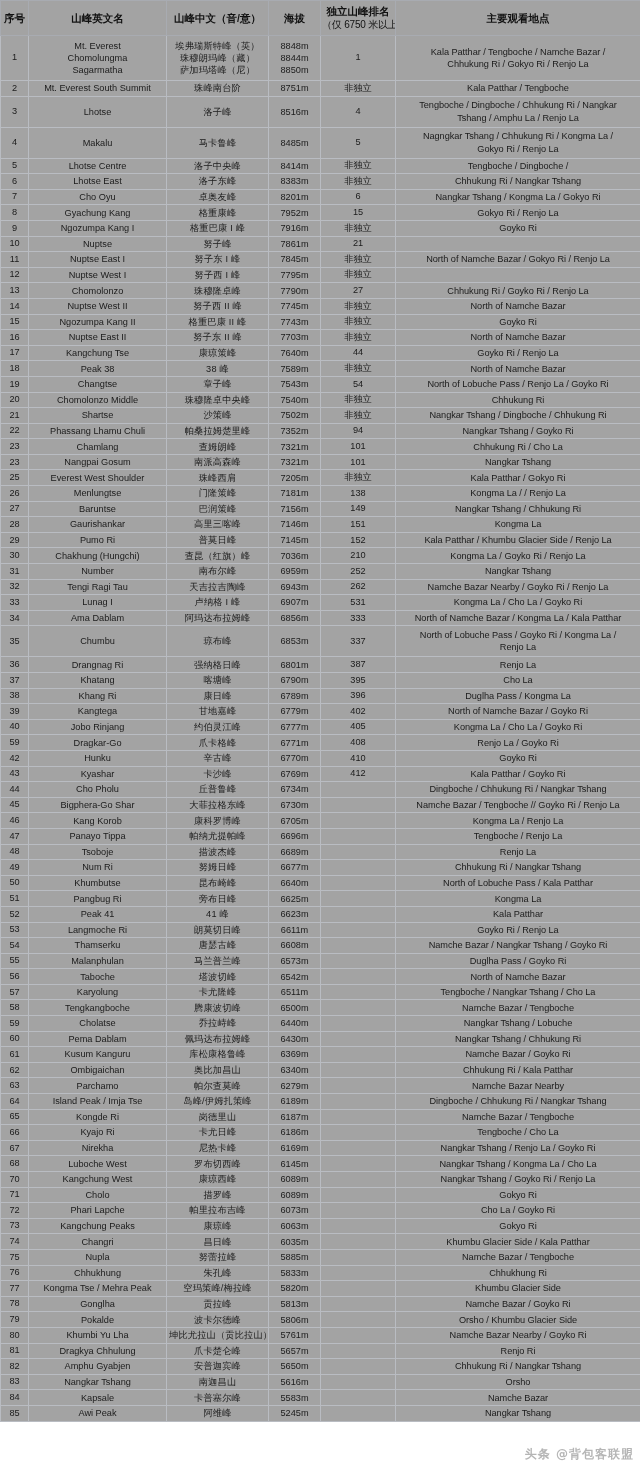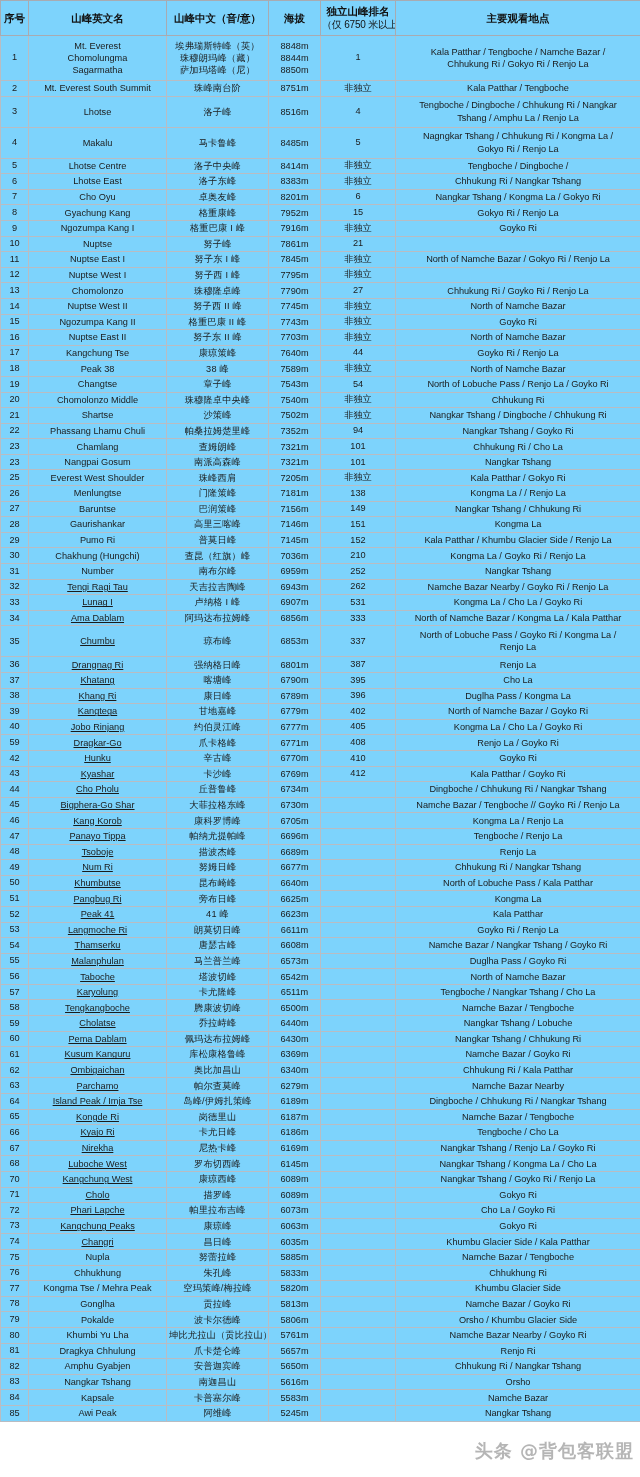--- a/index.html
+++ b/index.html
@@ -12,21 +12,21 @@
     position: relative;
     width: 640px;
     height: 1477px;
     background: #ffffff;
     overflow: hidden;
   }
   table.peaks {
     width: 640px;
     border-collapse: collapse;
     table-layout: fixed;
-    background: #7dd3fc;
+    background: #a3a3a3;
     padding-left: 28px;
   }
   table.peaks td, table.peaks th {
     border: 1px solid #b9bcc2;
     padding: 0 2px;
     text-align: center;
     vertical-align: middle;
     font-size: 9.2px;
     line-height: 1.22;
     color: #1b1b1b;
@@ -61,36 +61,36 @@
   td.en   { font-size: 9.4px; }
   td.zh   { font-size: 9.3px; color: #141414; letter-spacing: 0.2px; }
   td.elev { font-size: 9.4px; }
   td.rank { font-size: 9.4px; }
   td.view { font-size: 9.2px; letter-spacing: -0.05px; }
   td.view.wrap, td.zh.wrap, td.en.wrap, td.elev.wrap { white-space: normal; }
 
   
   .grp-red    { color: #c4506a; }
   .grp-blue   { color: #3b3f8f; margin-left: 16px; }
-  .grp-green  { color: #4e7d4e; text-decoration: underline; }
+  .grp-green  { color: #4e7d4e; }
   .grp-dark   { color: #3c5a3c; }
   .grp-black  { color: #1b1b1b; }
 
   tr.r-tall td { height: 31px; }
   tr.r-xtall td { height: 45px; }
   tr.r-std td { height: 15.6px; }
 
   .multi { display: block; }
   .multi span { display: block; line-height: 1.32; }
 
   .watermark {
     position: absolute;
     right: 6px;
     bottom: 14px;
-    font-size: 18px;
+    font-size: 12px;
     font-weight: 700;
     color: rgba(120,120,120,0.55);
     letter-spacing: 1px;
     font-family: "DejaVu Sans", sans-serif;
     text-shadow: 0 0 1px rgba(255,255,255,0.8);
     pointer-events: none;
     white-space: nowrap;
   }
 </style>
 </head>

